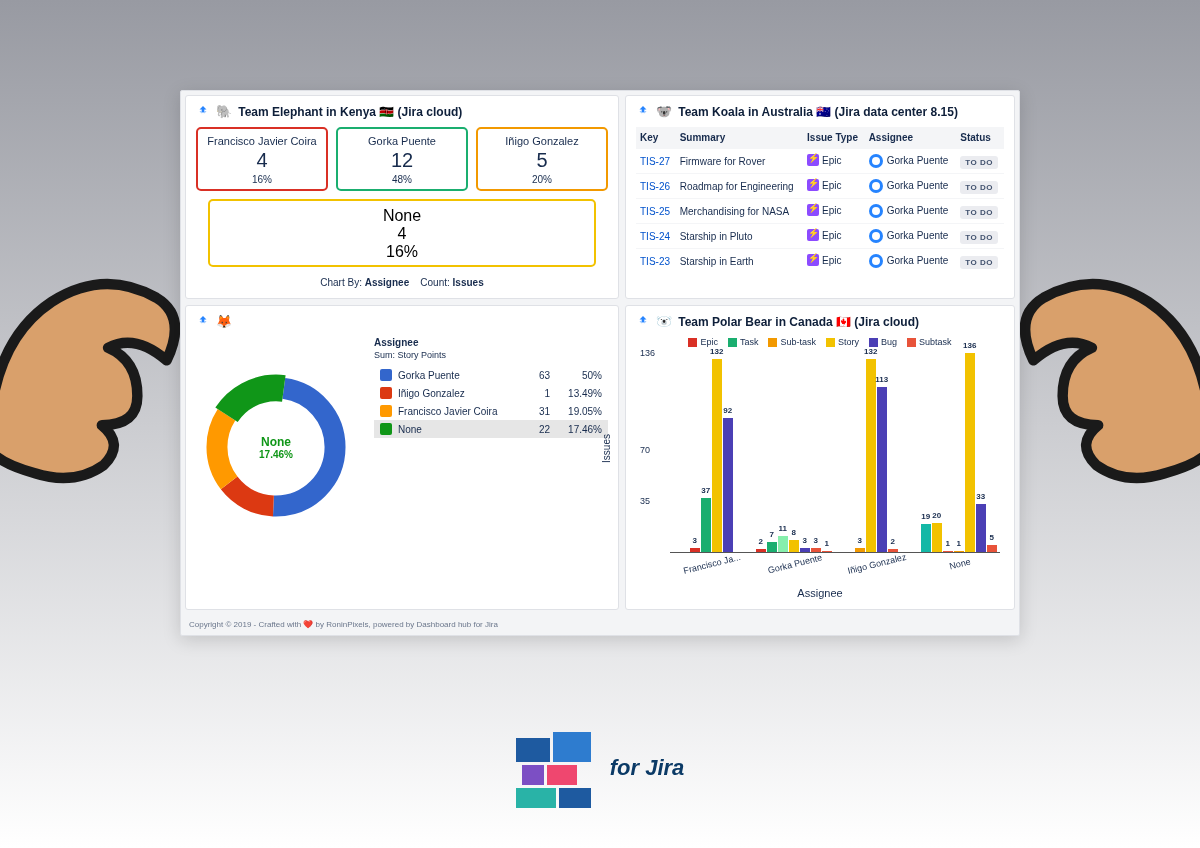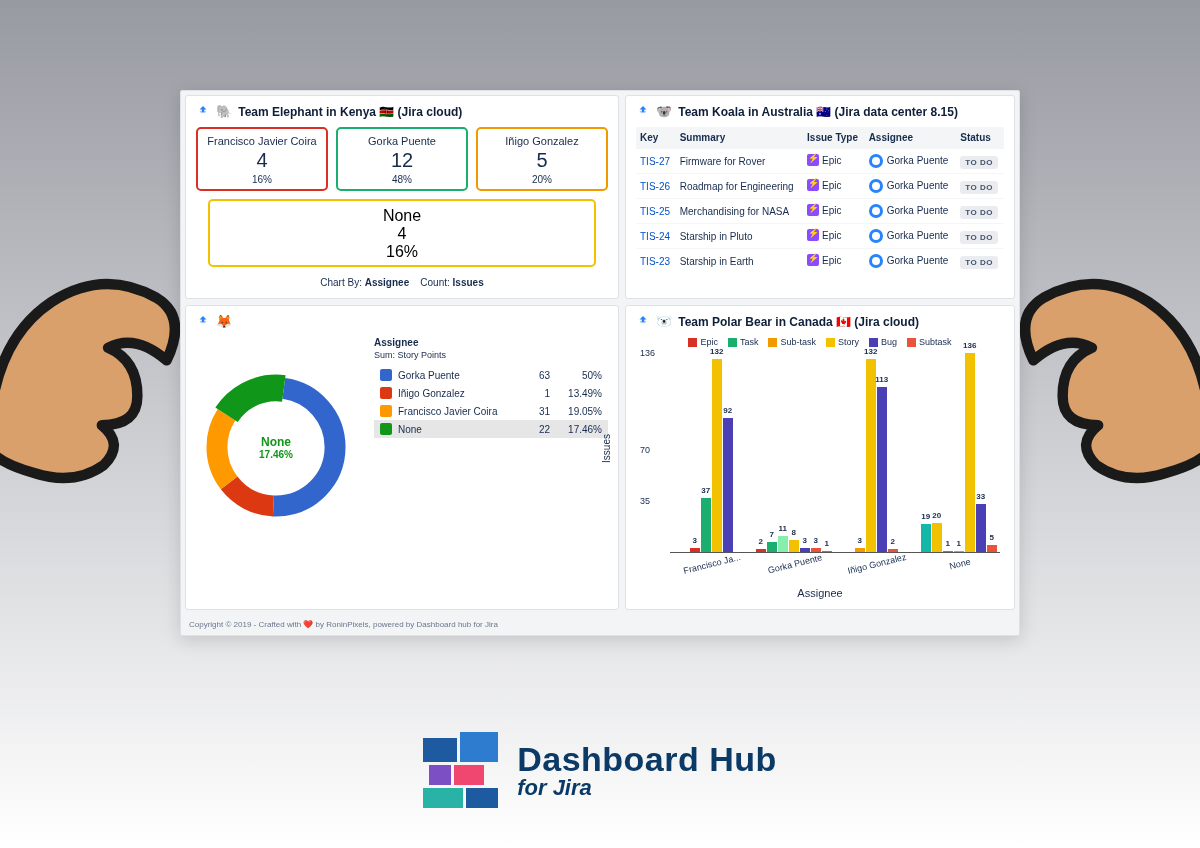--- a/index.html
+++ b/index.html
@@ -366,16 +366,15 @@
 <div class="product">
   <div class="product-logo">
     <div class="pl" style="left:0;top:6px;width:34px;height:24px;background:#1e5aa0;"></div>
     <div class="pl" style="left:37px;top:0;width:38px;height:30px;background:#2e7ccf;"></div>
     <div class="pl" style="left:6px;top:33px;width:22px;height:20px;background:#7c4fc4;"></div>
     <div class="pl" style="left:31px;top:33px;width:30px;height:20px;background:#ef476f;"></div>
     <div class="pl" style="left:0;top:56px;width:40px;height:20px;background:#29b3a7;"></div>
     <div class="pl" style="left:43px;top:56px;width:32px;height:20px;background:#1e5aa0;"></div>
   </div>
   <div class="product-text">
-    <div class="t1">Dashboard Hub</div>
     <div class="t2">for Jira</div>
   </div>
 </div>
 
 </body></html>

